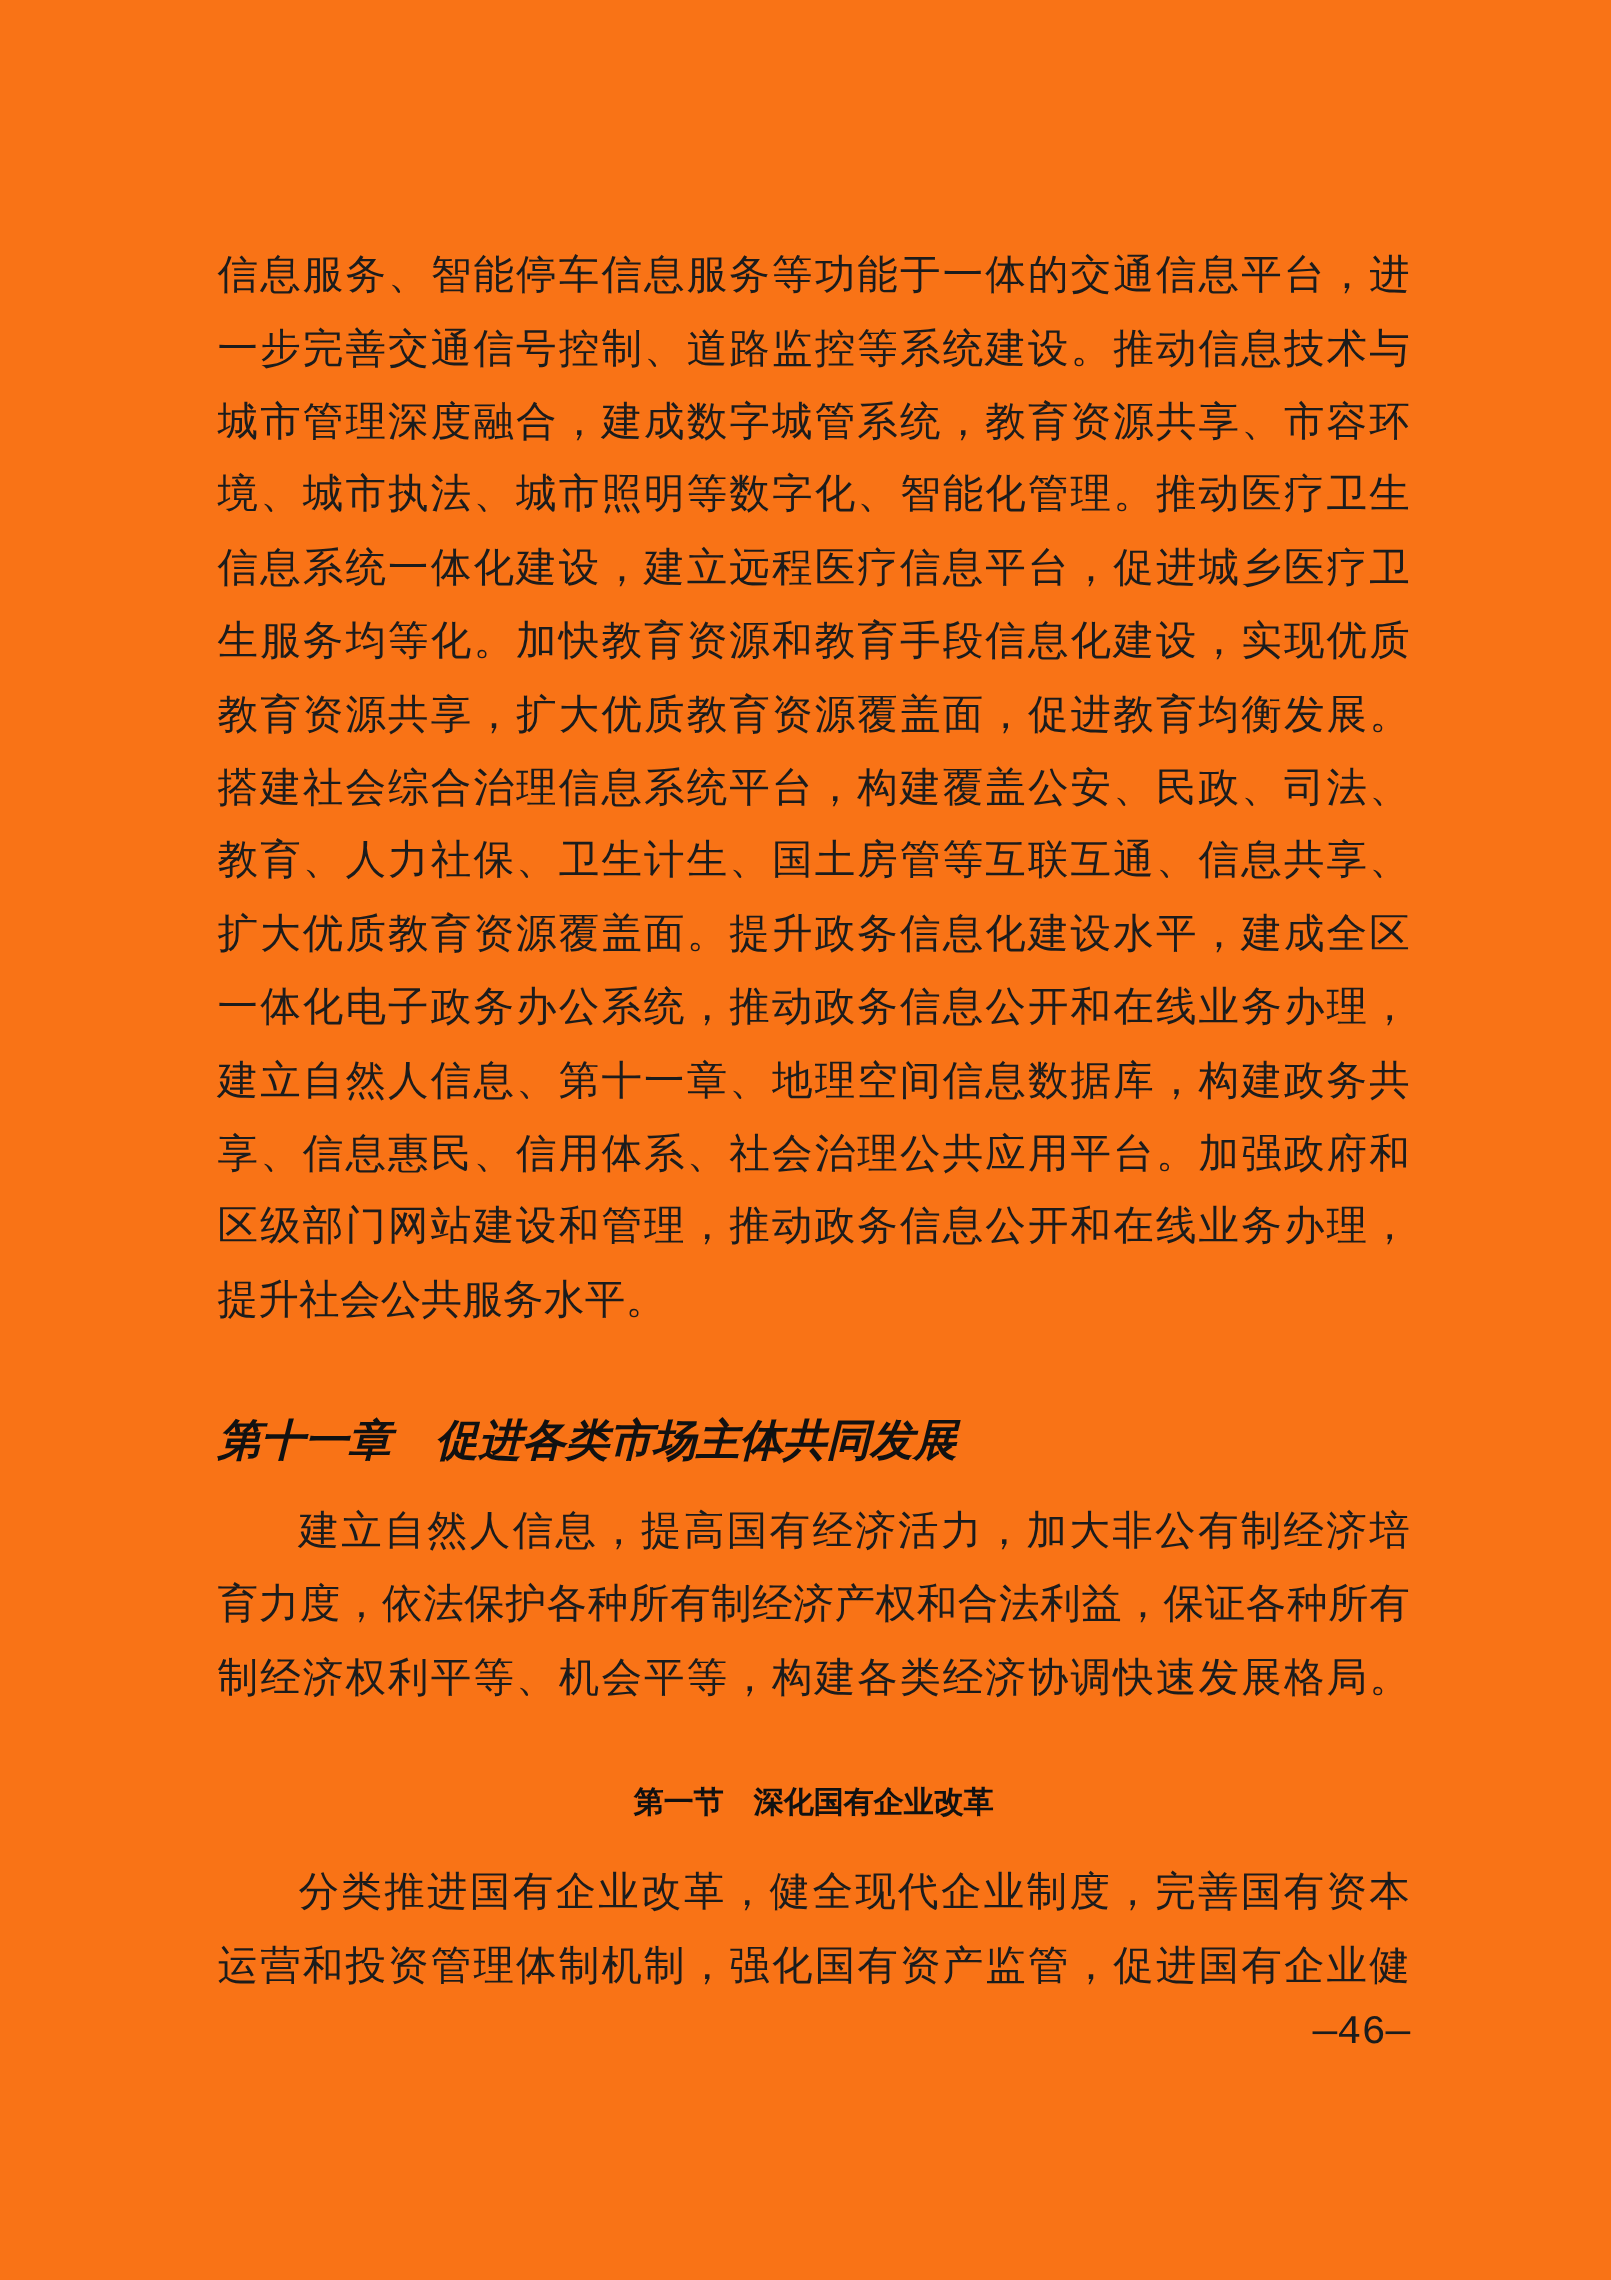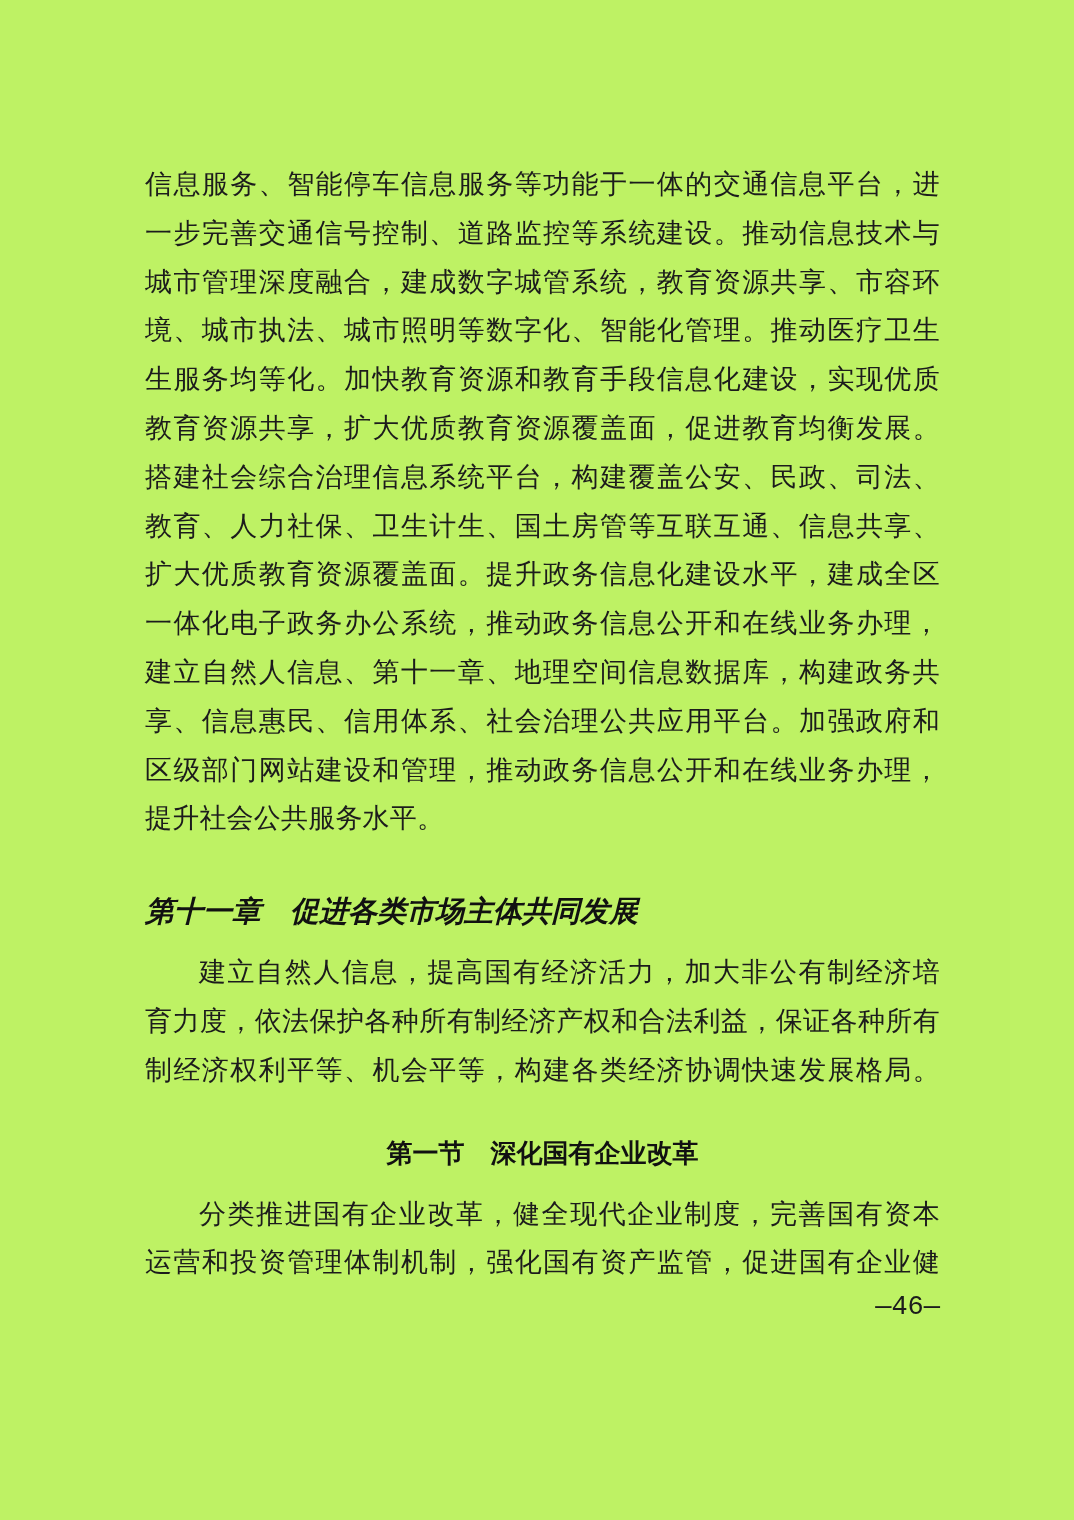--- a/index.html
+++ b/index.html
@@ -4,21 +4,21 @@
 <style>
   html, body {
     margin: 0;
     padding: 0;
     background: #ffffff;
   }
   .page {
     position: relative;
     width: 1074px;
     height: 1520px;
-    background: #bef264;
+    background: #f97316;
     overflow: hidden;
     font-family: "DejaVu Serif", serif;
     color: #1c1c1c;
   }
   .content {
     position: absolute;
     left: 145px;
     top: 160px;
     width: 795px;
   }
@@ -49,21 +49,21 @@
     font-weight: bold;
     font-size: 29px;
     line-height: 49px;
     color: #111111;
     font-style: italic;
   }
   .section-heading {
     margin: 34px 0 12px 0;
     font-family: "DejaVu Serif", serif;
     font-weight: bold;
-    font-size: 26px;
+    font-size: 20px;
     line-height: 49px;
     text-align: center;
     color: #111111;
   }
   .page-number {
     font-family: Liberation Mono, monospace;
     font-size: 27px;
     line-height: 40px;
     text-align: right;
     color: #1c1c1c;
@@ -73,20 +73,21 @@
 <body>
 
 <div class="page">
   <div class="content">
     <div id="document-body">
         <div class="para">
           <div class="line">信息服务、智能停车信息服务等功能于一体的交通信息平台，进</div>
           <div class="line">一步完善交通信号控制、道路监控等系统建设。推动信息技术与</div>
           <div class="line">城市管理深度融合，建成数字城管系统，教育资源共享、市容环</div>
           <div class="line">境、城市执法、城市照明等数字化、智能化管理。推动医疗卫生</div>
+          <div class="line">信息系统一体化建设，建立远程医疗信息平台，促进城乡医疗卫</div>
           <div class="line">生服务均等化。加快教育资源和教育手段信息化建设，实现优质</div>
           <div class="line">教育资源共享，扩大优质教育资源覆盖面，促进教育均衡发展。</div>
           <div class="line">搭建社会综合治理信息系统平台，构建覆盖公安、民政、司法、</div>
           <div class="line">教育、人力社保、卫生计生、国土房管等互联互通、信息共享、</div>
           <div class="line">扩大优质教育资源覆盖面。提升政务信息化建设水平，建成全区</div>
           <div class="line">一体化电子政务办公系统，推动政务信息公开和在线业务办理，</div>
           <div class="line">建立自然人信息、第十一章、地理空间信息数据库，构建政务共</div>
           <div class="line">享、信息惠民、信用体系、社会治理公共应用平台。加强政府和</div>
           <div class="line">区级部门网站建设和管理，推动政务信息公开和在线业务办理，</div>
           <div class="line short">提升社会公共服务水平。</div>

